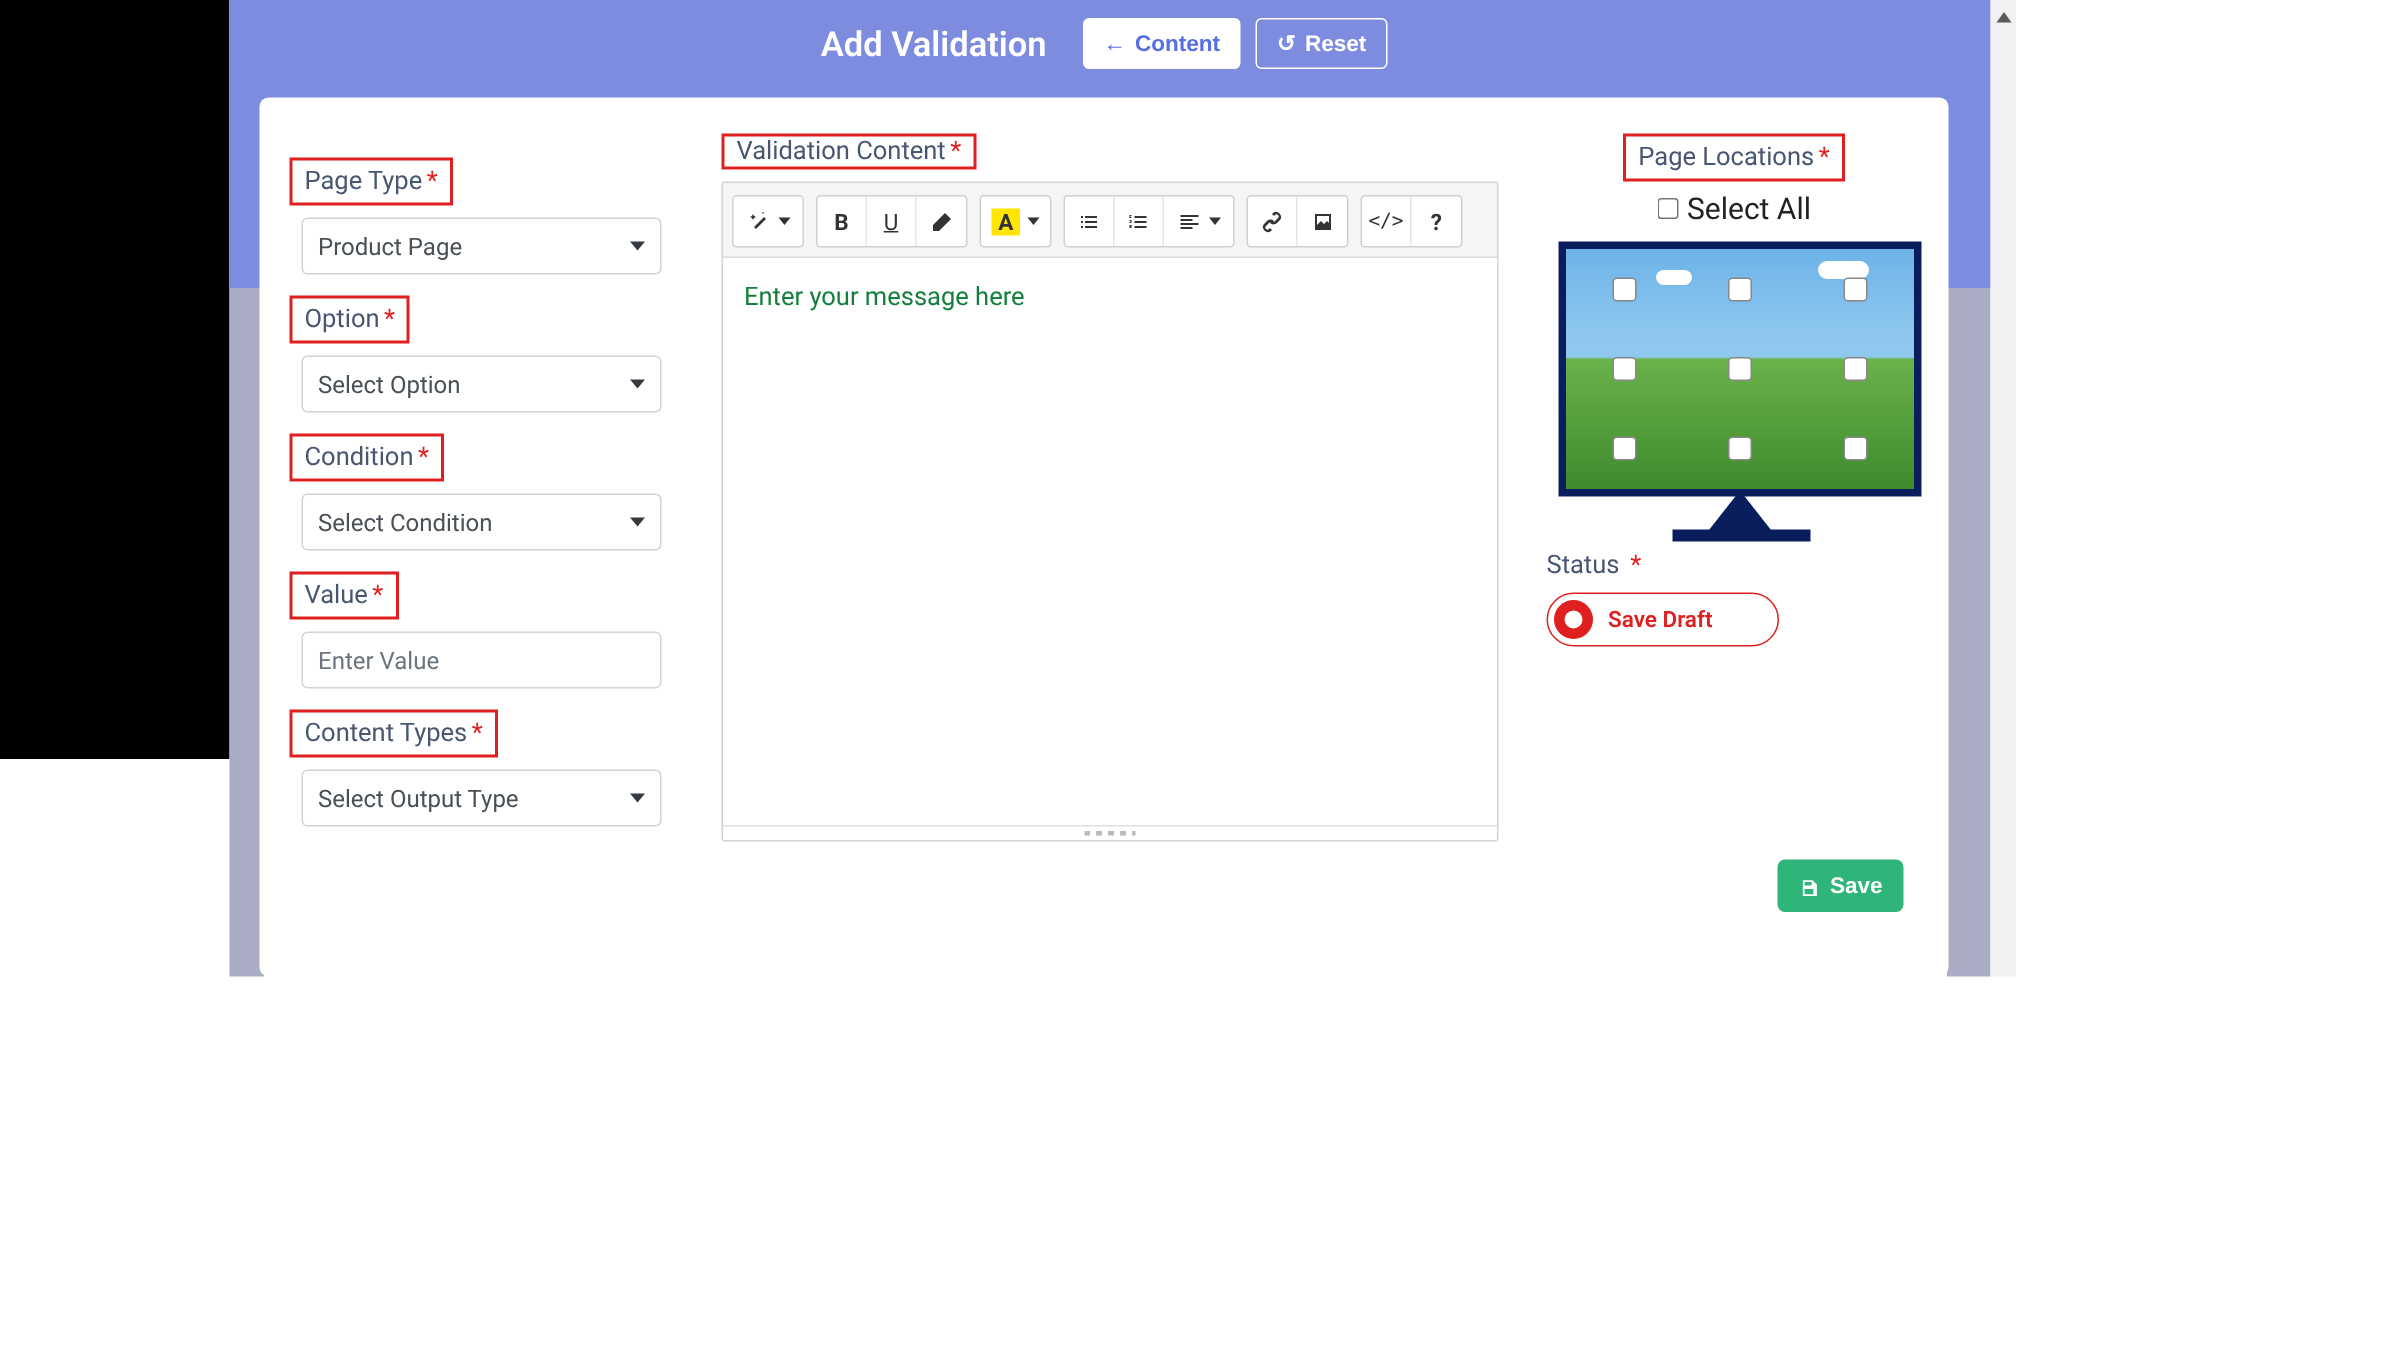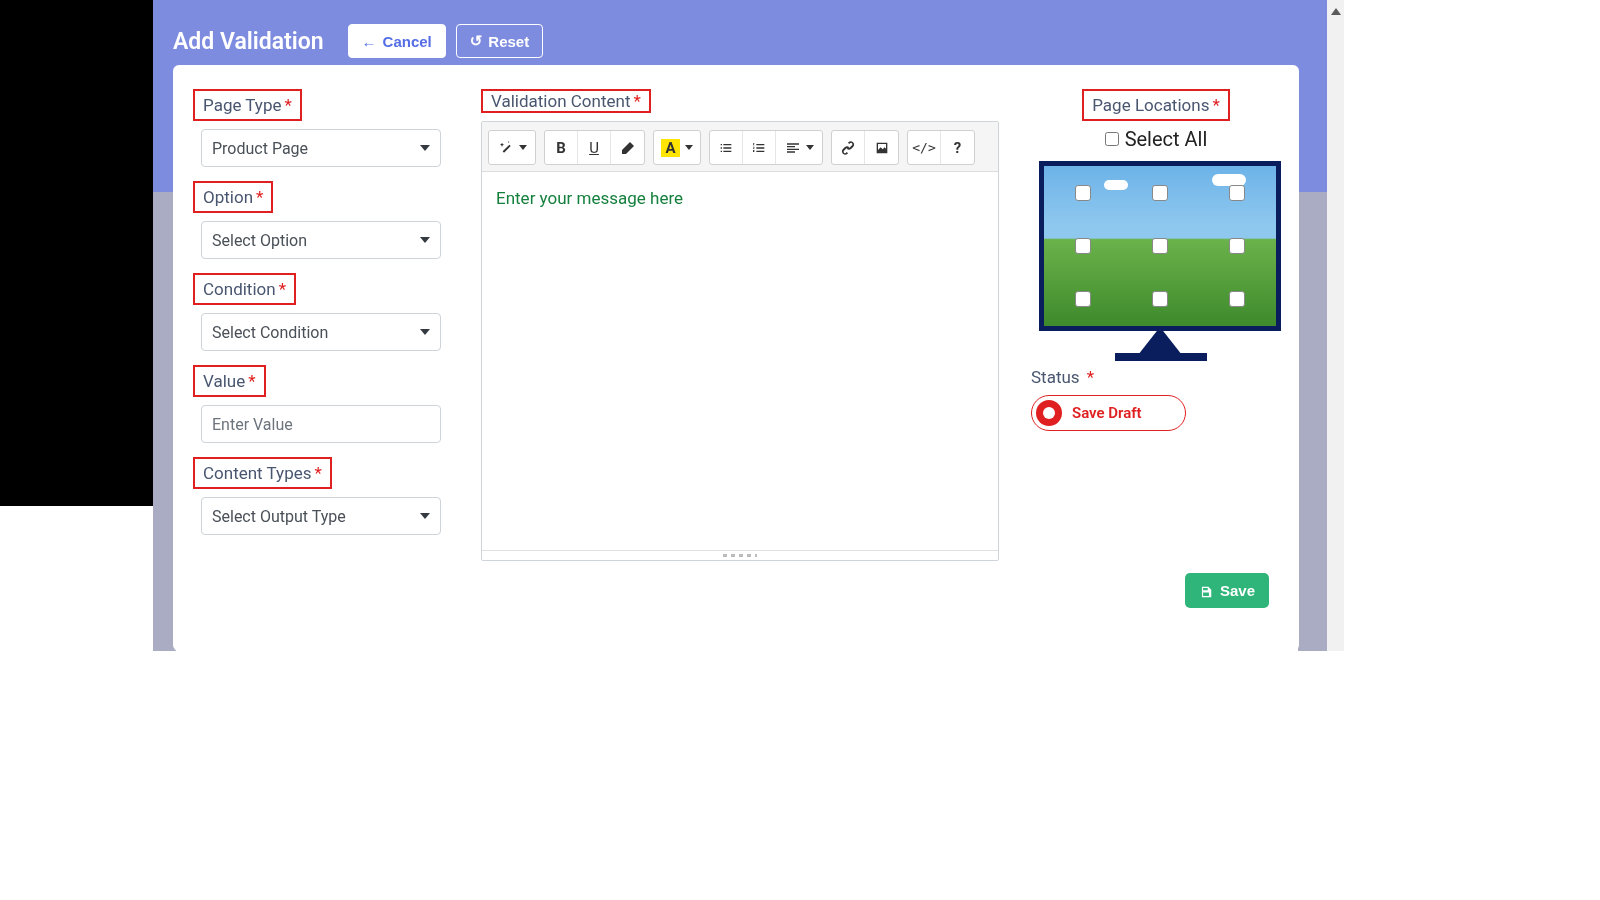--- a/index.html
+++ b/index.html
@@ -30,24 +30,24 @@
     background: #a9acc2;
   }
   .purple-hdr {
     position: absolute;
     left: 153px; top: 0;
     width: 1174px; height: 192px;
     background: #7e8ce0;
   }
   .header-bar {
     position: absolute;
-    left: 173px; top: 24px;
+    left: 173px; top: 12px;
     width: 1126px;
     display: flex;
-    justify-content: flex-start;
+    justify-content: center;
     align-items: center;
     gap: 24px;
   }
   .page-title {
     color: #fff;
     font-size: 23px;
     font-weight: 600;
   }
   .header-buttons { display: flex; gap: 10px; }
   .btn {
@@ -74,21 +74,21 @@
     position: absolute;
     left: 173px; top: 65px;
     width: 1126px;
     min-height: 586px;
     background: #fff;
     border-radius: 6px;
     padding: 24px 20px;
     display: flex;
     gap: 28px;
   }
-  .col-left { width: 260px; flex-shrink: 0; }
+  .col-left { width: 260px; flex-shrink: 0; margin-top: 16px; }
   .col-mid  { width: 522px; flex-shrink: 0; }
   .col-right{ flex: 1; position: relative; }
 
   .field { margin-bottom: 14px; }
   .field-label {
     display: inline-block;
     font-size: 17px;
     color: #495670;
     padding: 4px 8px;
     border: 2px solid #e02020;
@@ -253,21 +253,21 @@
 <div class="left-black"></div>
 <div class="gray-col"></div>
 <div class="gray-right"></div>
 <div class="purple-hdr"></div>
 
 <div class="header-bar">
   <div class="page-title">Add Validation</div>
   <div class="header-buttons">
     <button class="btn btn-cancel">
       <span>←</span>
-      <span>Cancel</span>
+      <span>Content</span>
     </button>
     <button class="btn btn-reset">
       <span>↺</span>
       <span>Reset</span>
     </button>
   </div>
 </div>
 
 <div class="card">
 

